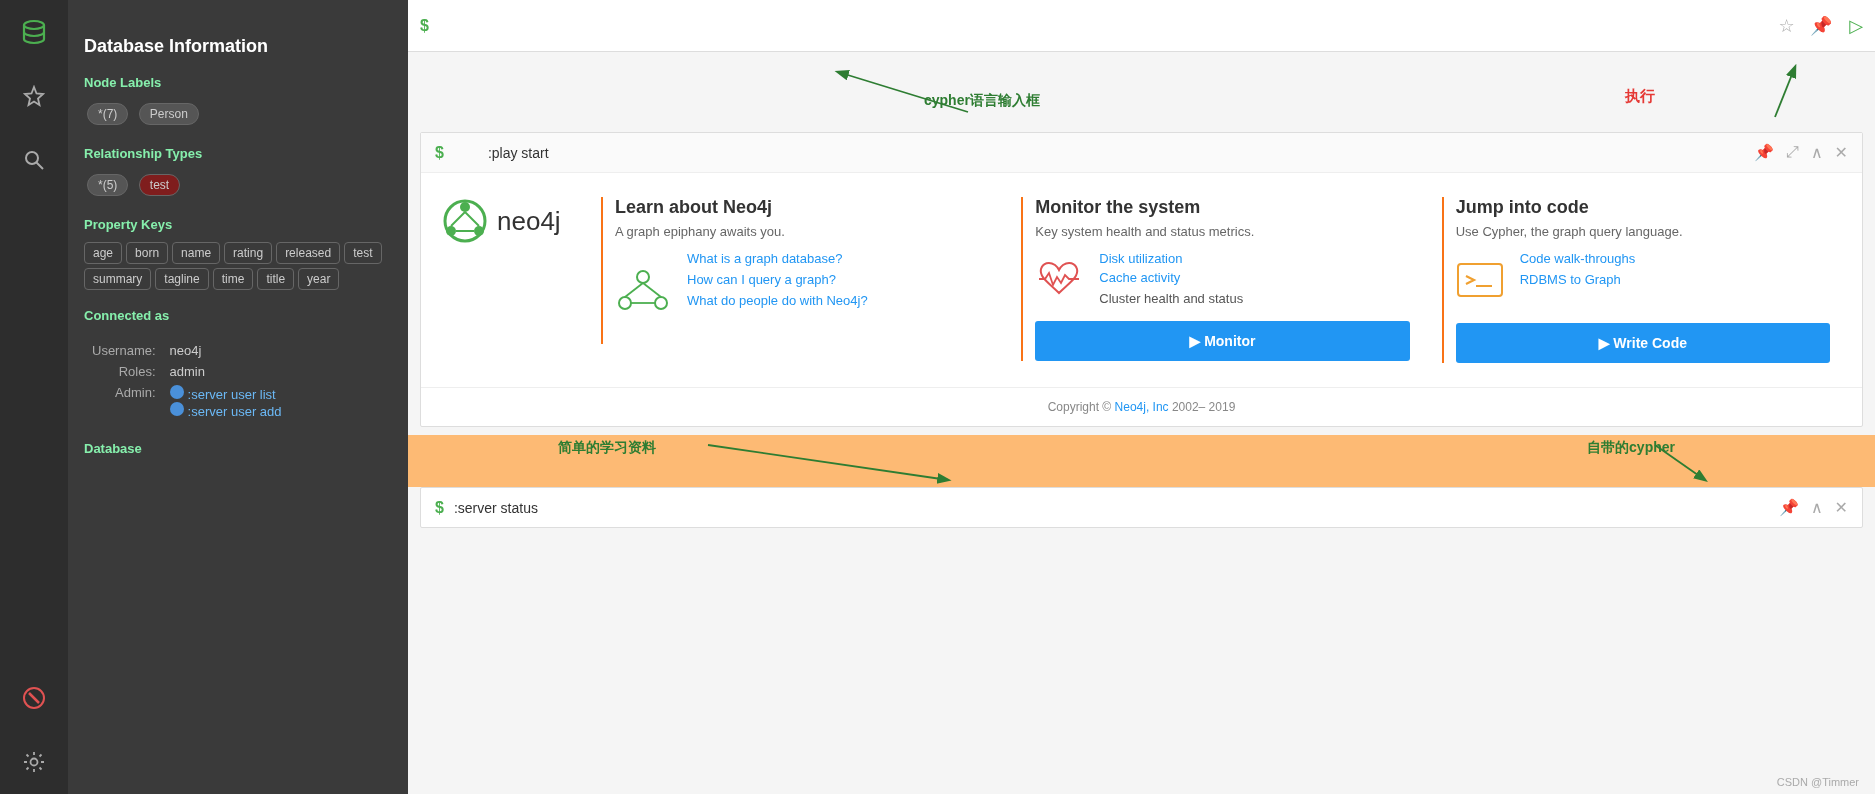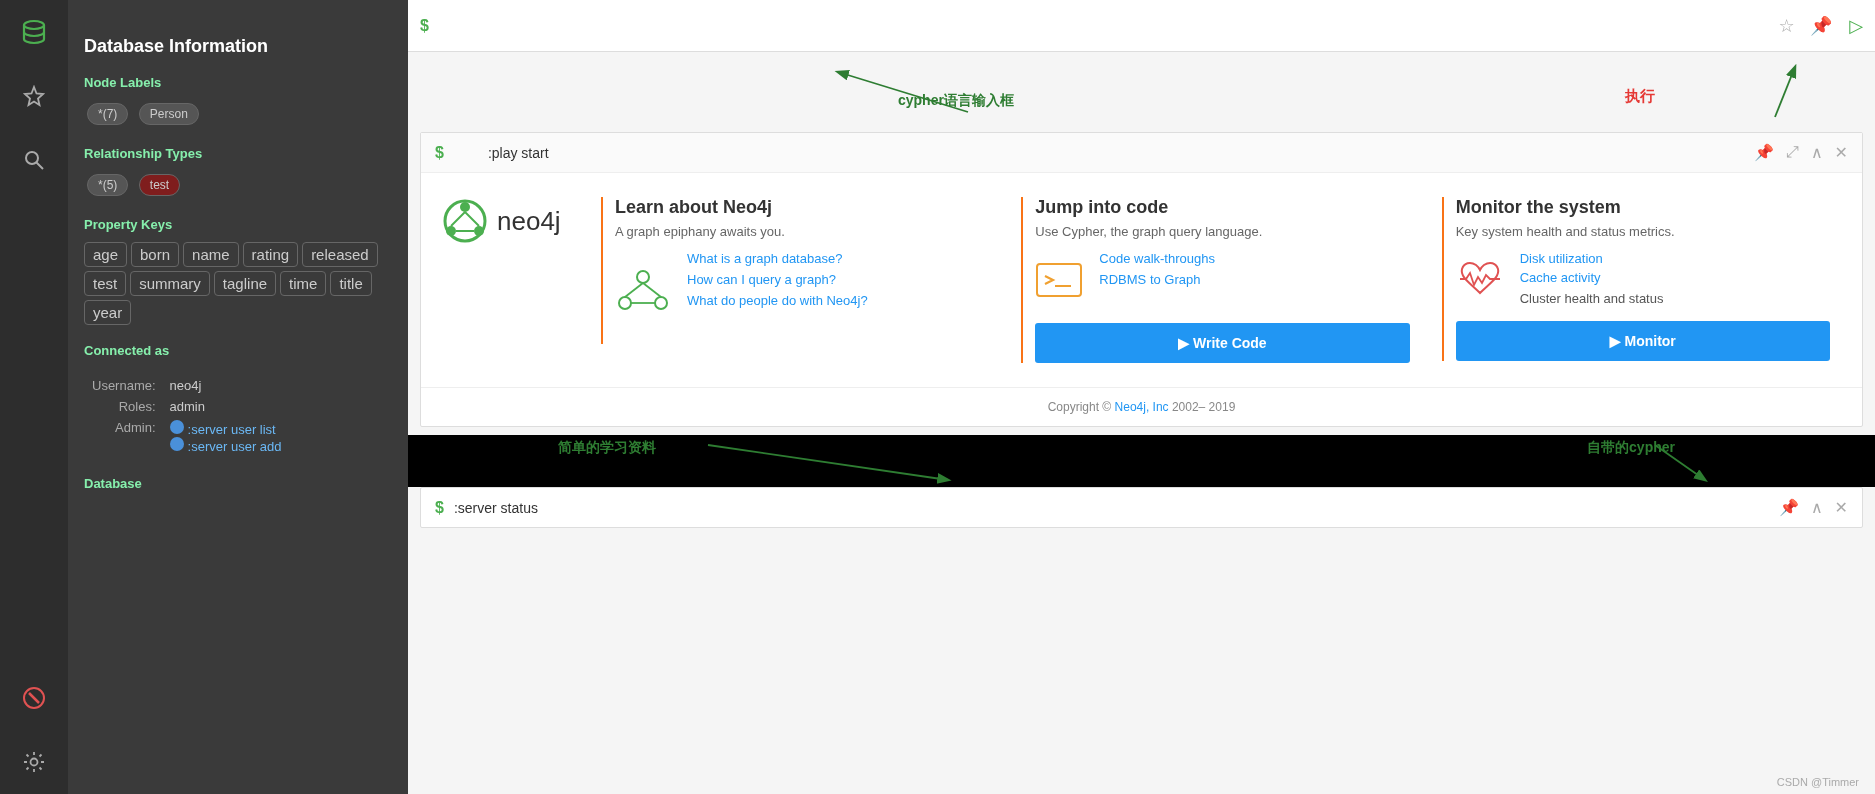--- a/index.html
+++ b/index.html
@@ -48,21 +48,21 @@
       margin: 3px;
       border: 1px solid #666;
     }
     .badge.person { background: #555; color: #ccc; }
     .badge.test { background: #7f1d1d; color: #ccc; }
     .prop-keys { display: flex; flex-wrap: wrap; gap: 4px; margin-top: 6px; }
     .prop-key {
       border: 1px solid #666;
       border-radius: 4px;
       padding: 3px 8px;
-      font-size: 15px;
+      font-size: 12px;
       color: #ccc;
       background: transparent;
     }
     .connected-section { margin-top: 16px; }
     .connected-section table { font-size: 13px; color: #ccc; }
     .connected-section td { padding: 2px 6px; vertical-align: top; }
     .connected-section td:first-child { color: #aaa; text-align: right; }
     .connected-section a { color: #6bb8f5; text-decoration: none; margin-top: 25px; }
     .circle-btn { display: inline-block; width: 14px; height: 14px; background: #4a90d9; border-radius: 50%; margin-right: 4px; }
 
@@ -335,21 +335,21 @@
       <line x1="560" y1="60" x2="430" y2="20" stroke="#2e7d32" stroke-width="1.8" marker-end="url(#arr)"></line>
       <defs>
         <marker id="arr" markerWidth="8" markerHeight="8" refX="6" refY="3" orient="auto">
           <path d="M0,0 L0,6 L8,3 z" fill="#2e7d32"></path>
         </marker>
         <marker id="arr2" markerWidth="8" markerHeight="8" refX="6" refY="3" orient="auto">
           <path d="M0,0 L0,6 L8,3 z" fill="#2e7d32"></path>
         </marker>
       </defs>
     </svg>
-    <span class="annotation-green" style="position:absolute;left:490px;top:40px;">cypher语言输入框</span>
+    <span class="annotation-green" style="position:absolute;left:516px;top:40px;">cypher语言输入框</span>
     <span class="red-text" style="position:absolute;right:220px;top:35px;">执行</span>
 
     <svg width="120" height="72" style="position:absolute;right:60px;top:0;">
       <line x1="80" y1="65" x2="100" y2="15" stroke="#2e7d32" stroke-width="1.8" marker-end="url(#arr2)"></line>
     </svg>
   </div>
 
   <div class="play-panel">
     <div class="play-panel-header">
       <span class="dollar-sign">$</span>
@@ -391,60 +391,60 @@
           </svg>
           <ul>
             <li><a href="#">What is a graph database?</a></li>
             <li><a href="#">How can I query a graph?</a></li>
             <li><a href="#">What do people do with Neo4j?</a></li>
           </ul>
         </div>
       </div>
 
       <div class="card">
+        <h3>Monitor the system</h3>
+        <p>Key system health and status metrics.</p>
+        <div class="card-icon-area">
+          <svg class="monitor-icon" viewBox="0 0 48 48">
+            <path d="M24 38 C14 28 4 22 6 14 C8 8 14 6 20 10 C22 11.5 23 13 24 15 C25 13 26 11.5 28 10 C34 6 40 8 42 14 C44 22 34 28 24 38Z" fill="none" stroke="#e05252" stroke-width="2"></path>
+            <polyline points="4,24 10,24 14,18 18,30 22,22 26,28 30,20 34,24 44,24" fill="none" stroke="#e05252" stroke-width="1.8"></polyline>
+          </svg>
+          <div class="monitor-links">
+            <a href="#">Disk utilization</a>
+            <a href="#">Cache activity</a>
+            <span>Cluster health and status</span>
+          </div>
+        </div>
+        <button class="card-btn">▶ Monitor</button>
+      </div>
+
+      <div class="card">
         <h3>Jump into code</h3>
         <p>Use Cypher, the graph query language.</p>
         <div class="card-icon-area">
           <svg class="code-icon" viewBox="0 0 48 48">
             <rect x="2" y="8" width="44" height="32" rx="3" fill="none" stroke="#f0a030" stroke-width="2"></rect>
             <polyline points="10,20 18,24 10,28" fill="none" stroke="#f0a030" stroke-width="2.2"></polyline>
             <line x1="20" y1="30" x2="36" y2="30" stroke="#f0a030" stroke-width="2"></line>
           </svg>
           <ul>
             <li><a href="#">Code walk-throughs</a></li>
             <li><a href="#">RDBMS to Graph</a></li>
           </ul>
         </div>
         <button class="card-btn">▶ Write Code</button>
       </div>
-
-      <div class="card">
-        <h3>Monitor the system</h3>
-        <p>Key system health and status metrics.</p>
-        <div class="card-icon-area">
-          <svg class="monitor-icon" viewBox="0 0 48 48">
-            <path d="M24 38 C14 28 4 22 6 14 C8 8 14 6 20 10 C22 11.5 23 13 24 15 C25 13 26 11.5 28 10 C34 6 40 8 42 14 C44 22 34 28 24 38Z" fill="none" stroke="#e05252" stroke-width="2"></path>
-            <polyline points="4,24 10,24 14,18 18,30 22,22 26,28 30,20 34,24 44,24" fill="none" stroke="#e05252" stroke-width="1.8"></polyline>
-          </svg>
-          <div class="monitor-links">
-            <a href="#">Disk utilization</a>
-            <a href="#">Cache activity</a>
-            <span>Cluster health and status</span>
-          </div>
-        </div>
-        <button class="card-btn">▶ Monitor</button>
-      </div>
     </div>
 
     <div class="copyright">
       <span>Copyright © <a href="#">Neo4j, Inc</a> 2002– 2019</span>
     </div>
   </div>
 
-  <div style="position:relative;height:52px;background:#000000;flex-shrink:0;">
+  <div style="position:relative;height:52px;background:#fdba74;flex-shrink:0;">
     <svg width="700" height="52" style="position:absolute;left:0;top:0;">
       <defs>
         <marker id="arr3" markerWidth="8" markerHeight="8" refX="6" refY="3" orient="auto">
           <path d="M0,0 L0,6 L8,3 z" fill="#2e7d32"></path>
         </marker>
       </defs>
       <line x1="300" y1="10" x2="540" y2="45" stroke="#2e7d32" stroke-width="1.8" marker-end="url(#arr3)"></line>
     </svg>
     <span class="annotation-green" style="position:absolute;left:150px;top:4px;">简单的学习资料</span>
 

